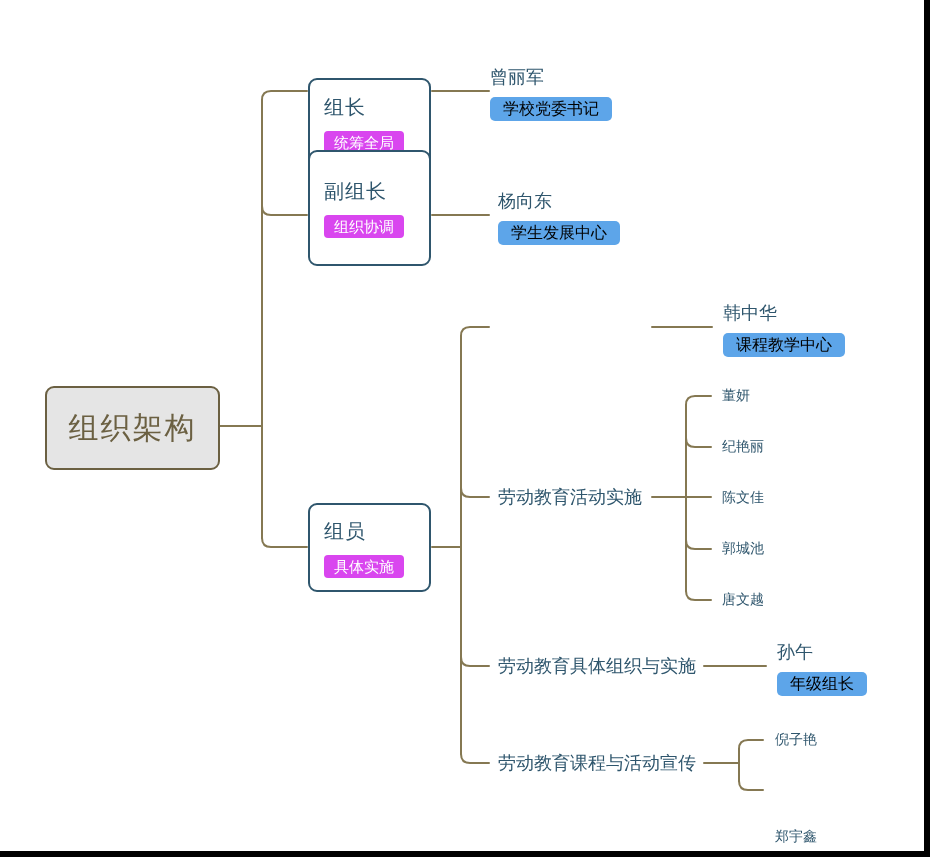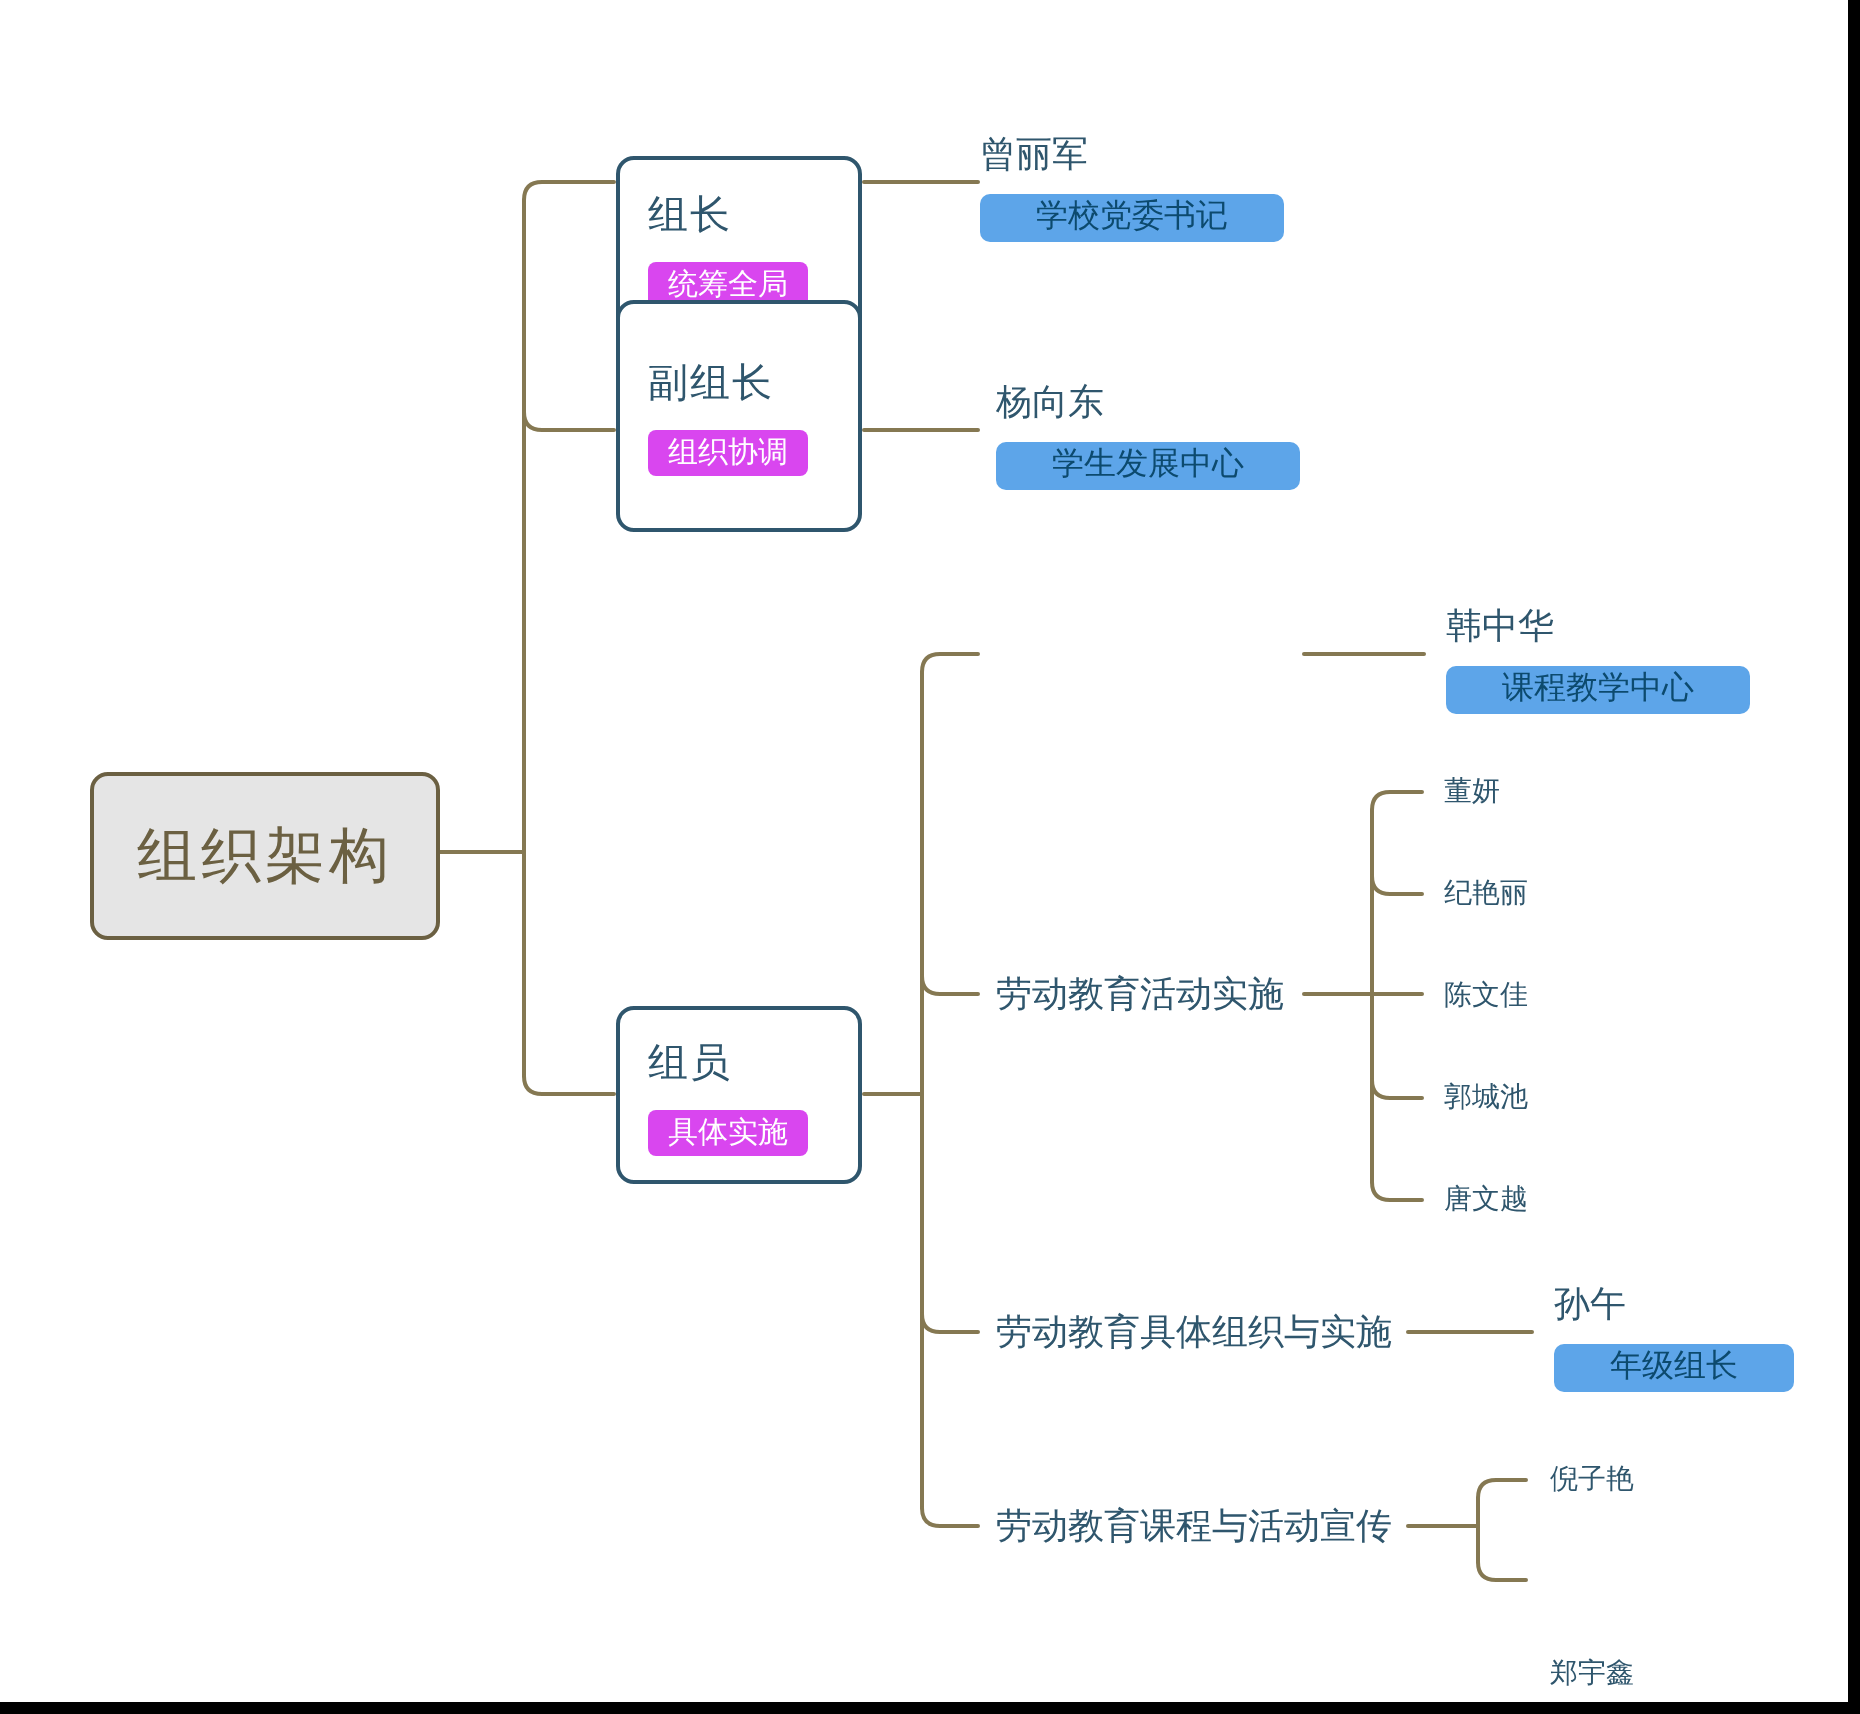--- a/index.html
+++ b/index.html
@@ -26,22 +26,22 @@
   .role-badge{
     background:#d946ef;color:#ffffff;font-size:15px;line-height:1;
     padding:4px 10px;border-radius:4px;white-space:nowrap;
   }
   .person{
     position:absolute;transform:translateY(-50%);
     display:flex;flex-direction:column;align-items:flex-start;gap:8px;
   }
   .person-name{color:#2f566d;font-size:18px;white-space:nowrap;}
   .tag-badge{
-    background:#5da5e9;color:#0c4a6e;font-size:16px;line-height:1;
-    padding:4px 28px;border-radius:5px;white-space:nowrap;
+    background:#5da5e9;color:#000000;font-size:16px;line-height:1;
+    padding:4px 13px;border-radius:5px;white-space:nowrap;
   }
   .group-label{
     position:absolute;transform:translateY(-50%);
     color:#2f566d;font-size:18px;white-space:nowrap;
   }
   .member-name{
     position:absolute;transform:translateY(-50%);
     color:#2f566d;font-size:14px;white-space:nowrap;
   }
   .edge-bar-right{position:absolute;right:0;top:0;width:6px;height:857px;background:#000000;}

